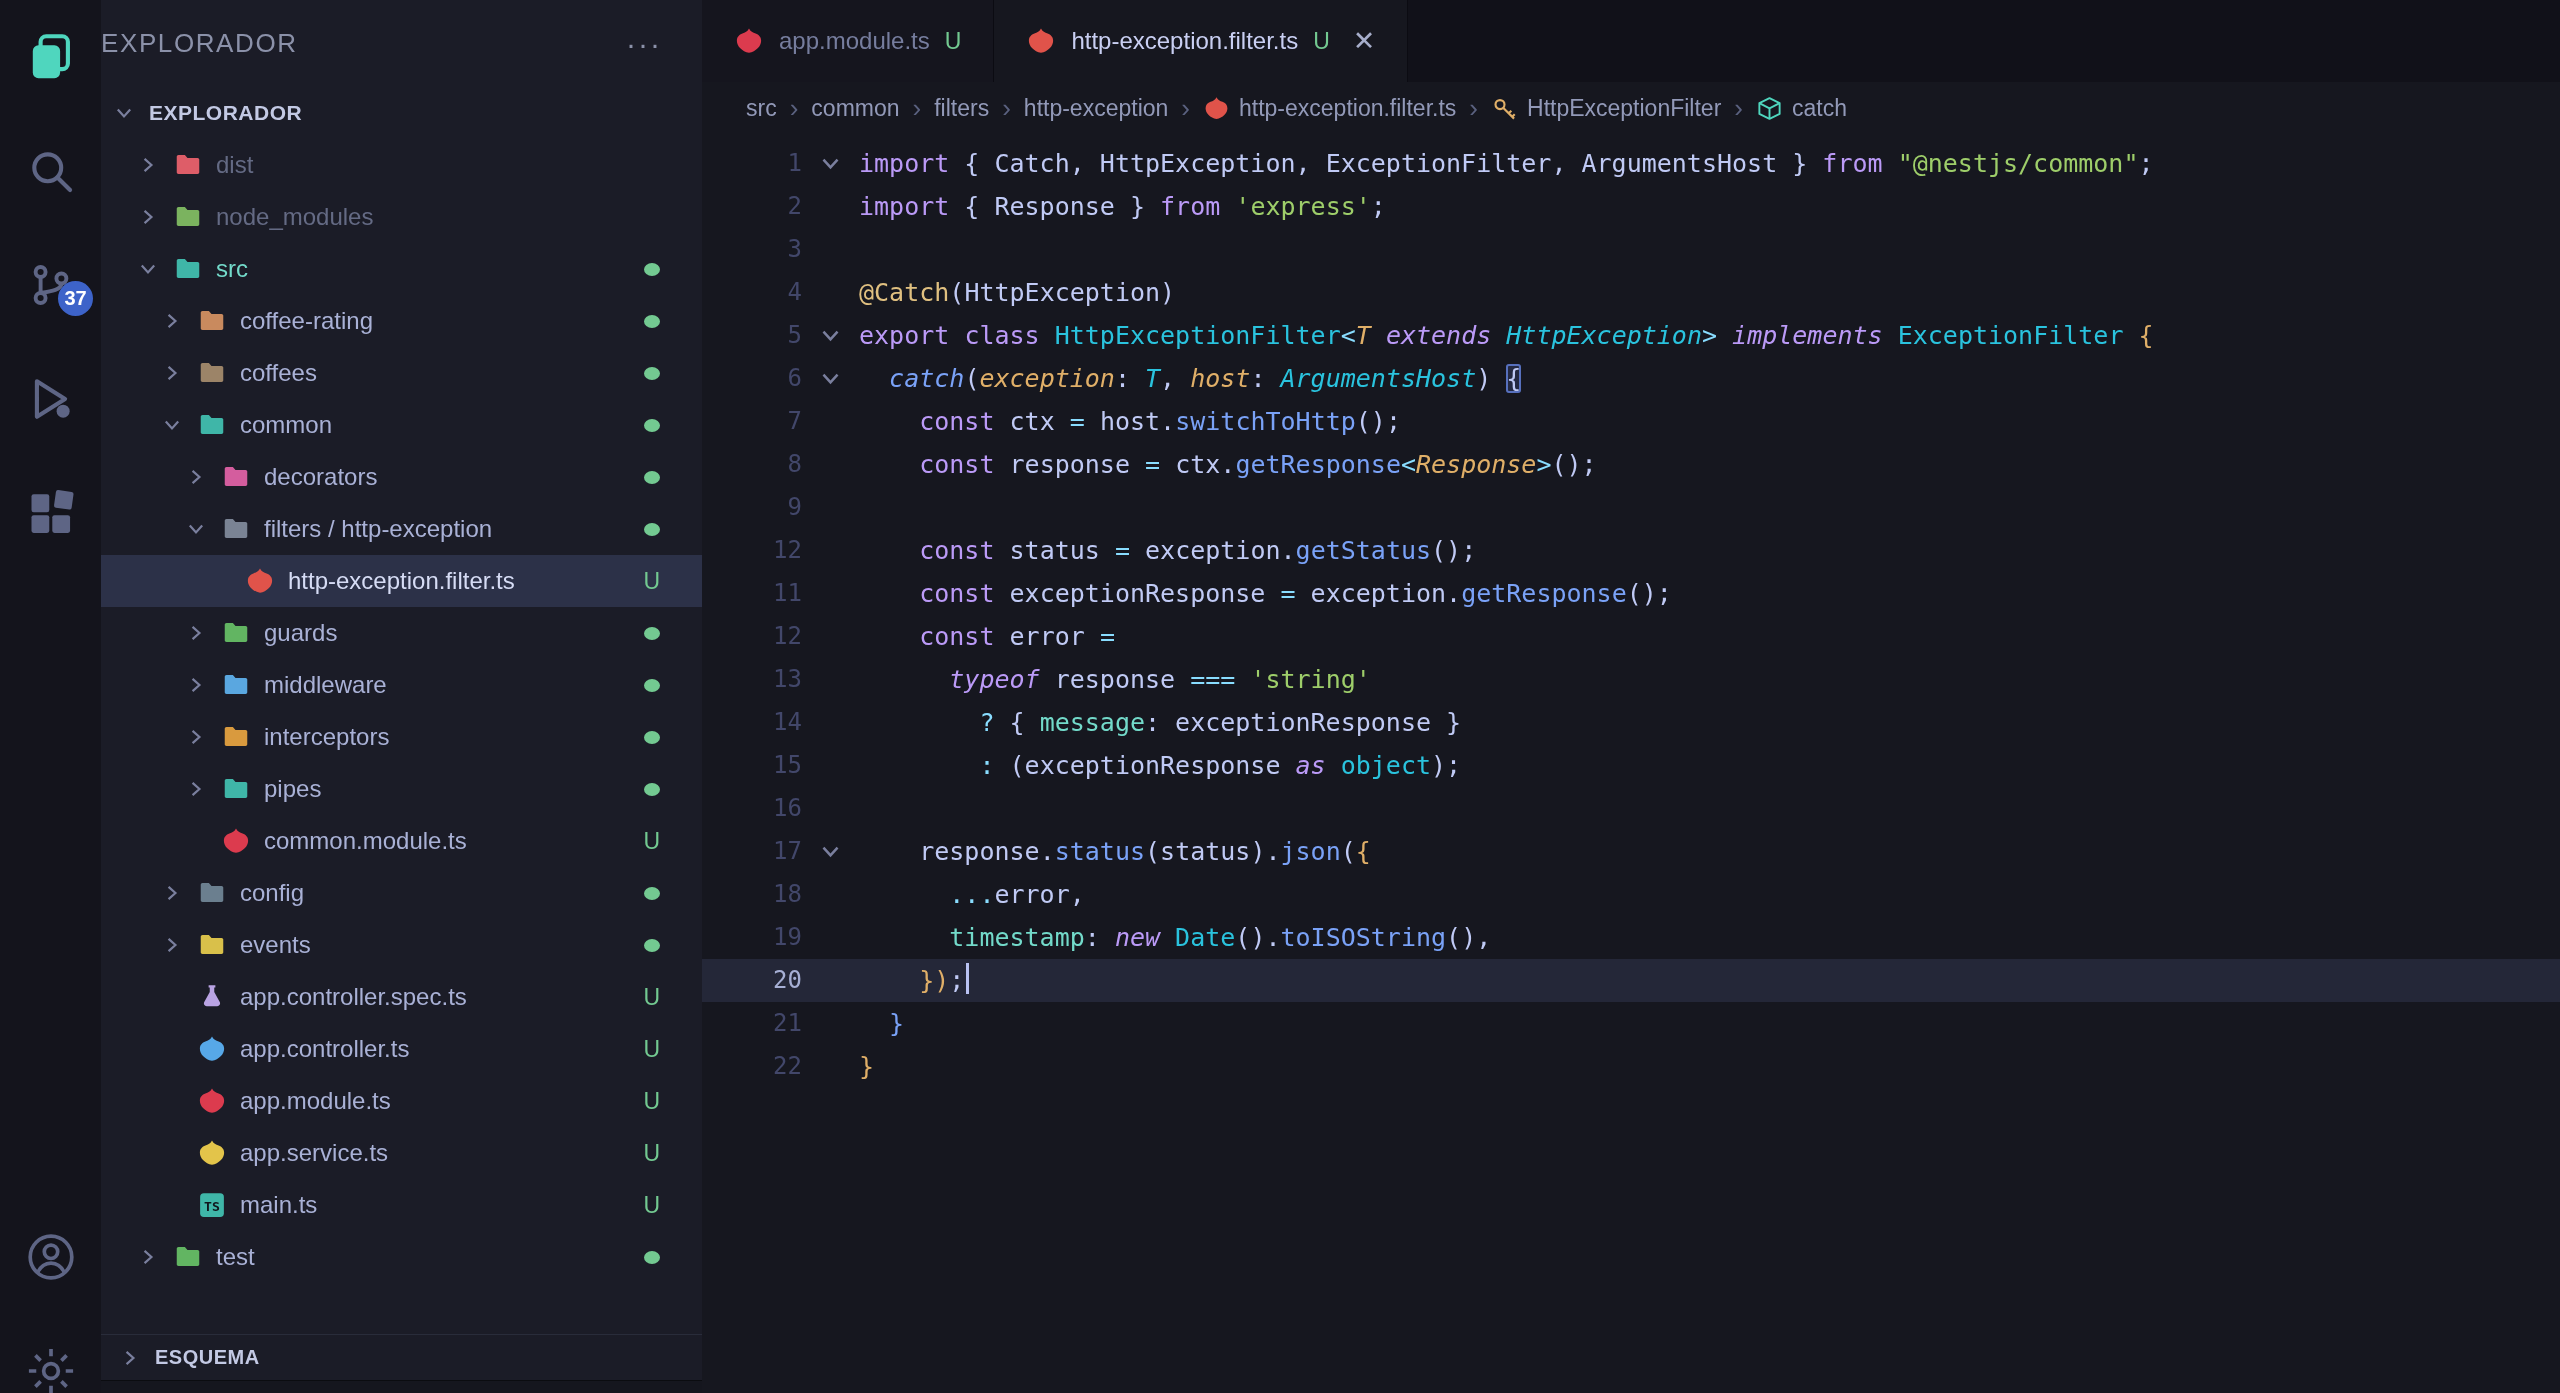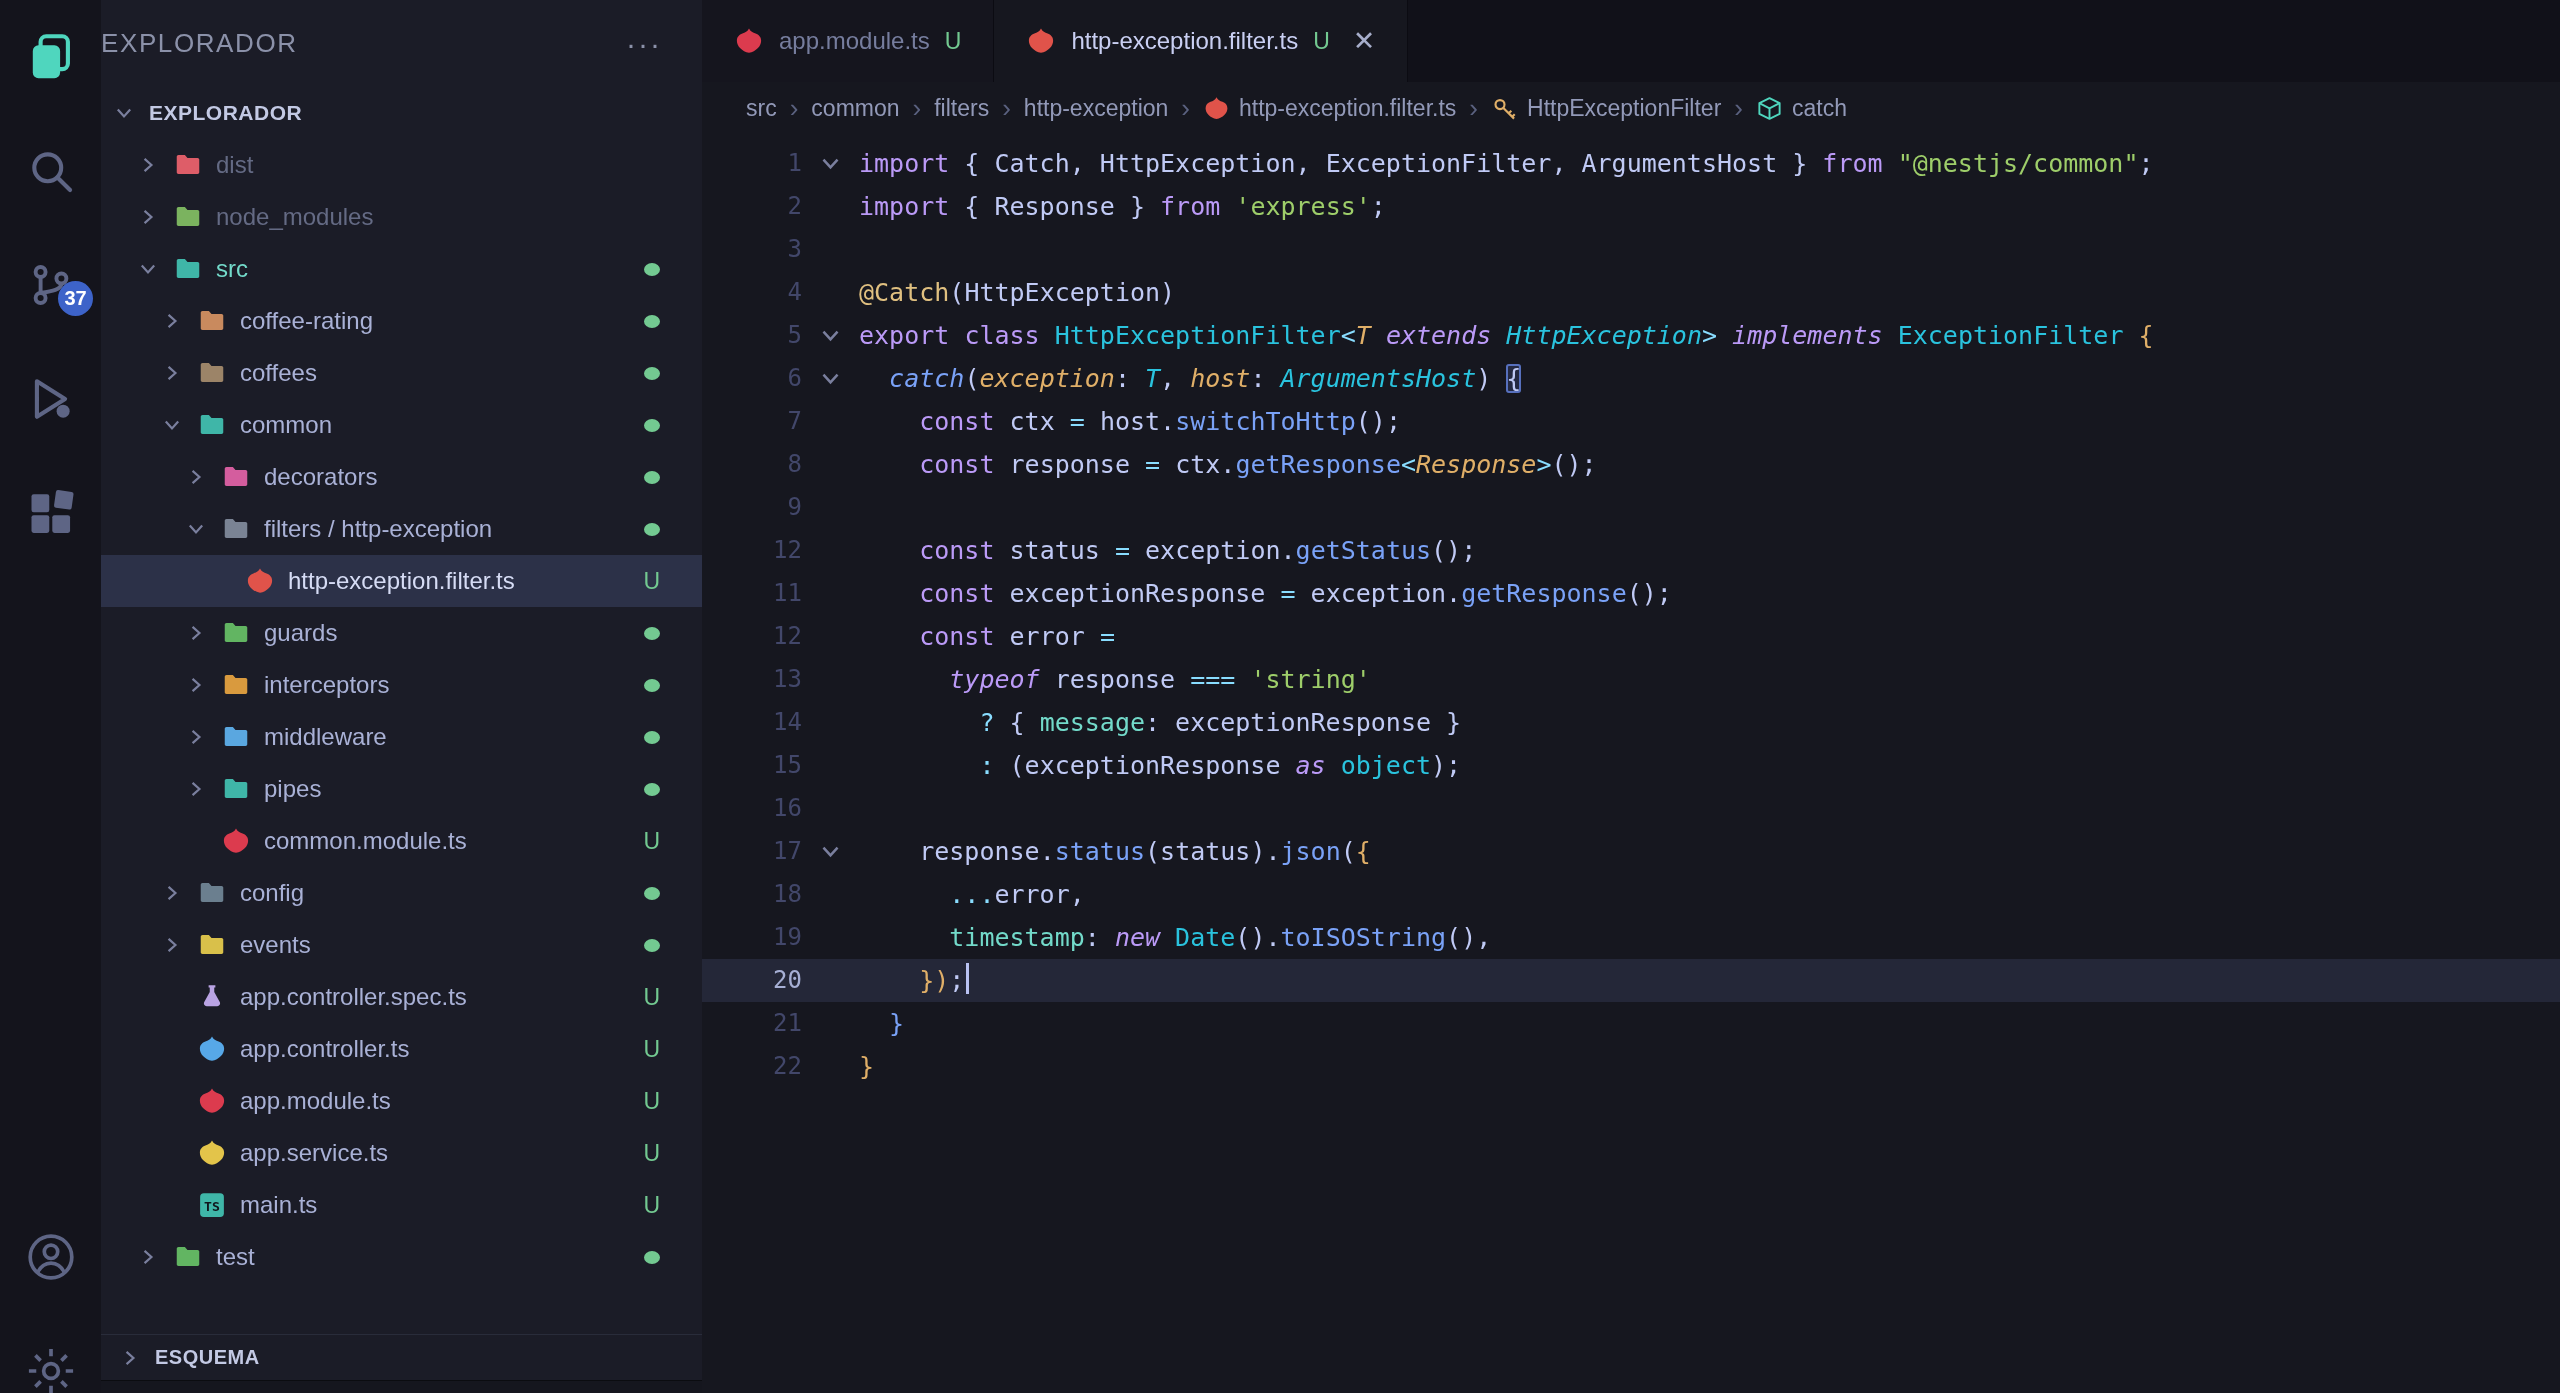--- a/index.html
+++ b/index.html
@@ -267,38 +267,38 @@
           <span class="tbadge dot"></span>
         </div>
         <div class="tree-row" style="padding-left: 84px;">
           <span class="twistie">
             <svg viewBox="0 0 16 16" fill="none" stroke="#7a7f9e" stroke-width="1.6">
               <path d="M5.5 3.5L10.5 8l-5 4.5"></path>
             </svg>
           </span>
           <span class="fileicon">
             <svg viewBox="0 0 24 24">
+              <path fill="#5aa7e0" d="M3 5.3C3 4.5 3.6 3.9 4.4 3.9h5.1l2.1 2.4h8.1c.7 0 1.3.6 1.3 1.3v10.1c0 .8-.6 1.4-1.3 1.4H4.4c-.8 0-1.4-.6-1.4-1.4z"></path>
+            </svg>
+          </span>
+          <span class="tlabel">middleware</span>
+          <span class="tbadge dot"></span>
+        </div>
+        <div class="tree-row" style="padding-left: 84px;">
+          <span class="twistie">
+            <svg viewBox="0 0 16 16" fill="none" stroke="#7a7f9e" stroke-width="1.6">
+              <path d="M5.5 3.5L10.5 8l-5 4.5"></path>
+            </svg>
+          </span>
+          <span class="fileicon">
+            <svg viewBox="0 0 24 24">
               <path fill="#d99a3e" d="M3 5.3C3 4.5 3.6 3.9 4.4 3.9h5.1l2.1 2.4h8.1c.7 0 1.3.6 1.3 1.3v10.1c0 .8-.6 1.4-1.3 1.4H4.4c-.8 0-1.4-.6-1.4-1.4z"></path>
             </svg>
           </span>
           <span class="tlabel">interceptors</span>
-          <span class="tbadge dot"></span>
-        </div>
-        <div class="tree-row" style="padding-left: 84px;">
-          <span class="twistie">
-            <svg viewBox="0 0 16 16" fill="none" stroke="#7a7f9e" stroke-width="1.6">
-              <path d="M5.5 3.5L10.5 8l-5 4.5"></path>
-            </svg>
-          </span>
-          <span class="fileicon">
-            <svg viewBox="0 0 24 24">
-              <path fill="#5aa7e0" d="M3 5.3C3 4.5 3.6 3.9 4.4 3.9h5.1l2.1 2.4h8.1c.7 0 1.3.6 1.3 1.3v10.1c0 .8-.6 1.4-1.3 1.4H4.4c-.8 0-1.4-.6-1.4-1.4z"></path>
-            </svg>
-          </span>
-          <span class="tlabel">middleware</span>
           <span class="tbadge dot"></span>
         </div>
         <div class="tree-row" style="padding-left: 84px;">
           <span class="twistie">
             <svg viewBox="0 0 16 16" fill="none" stroke="#7a7f9e" stroke-width="1.6">
               <path d="M5.5 3.5L10.5 8l-5 4.5"></path>
             </svg>
           </span>
           <span class="fileicon">
             <svg viewBox="0 0 24 24">

